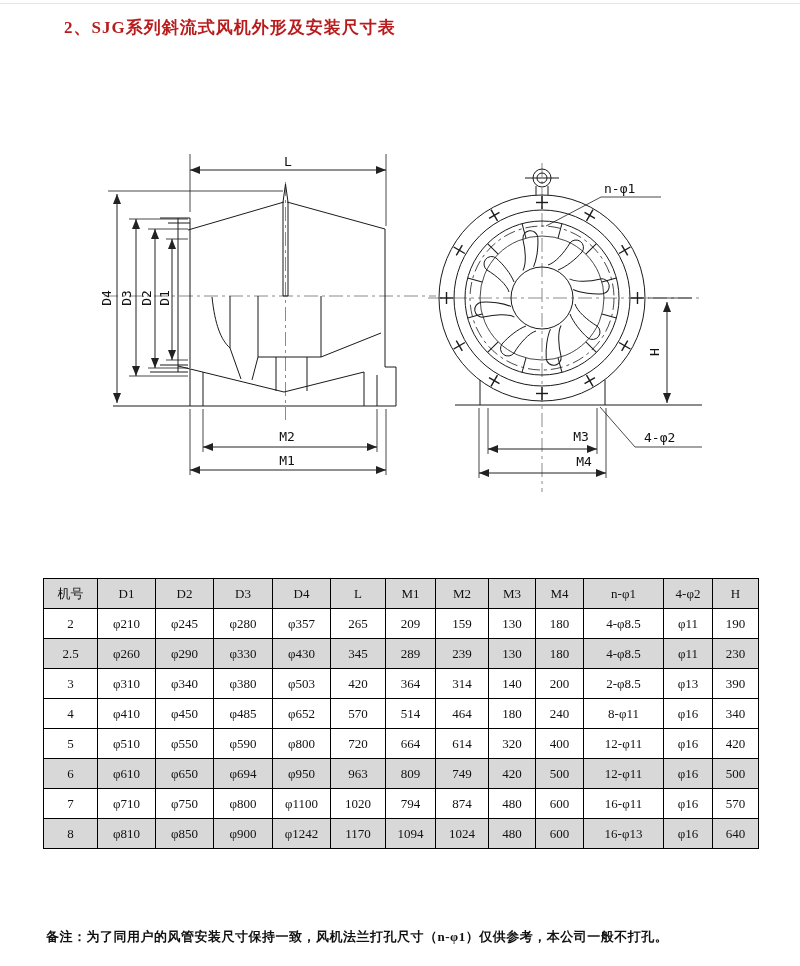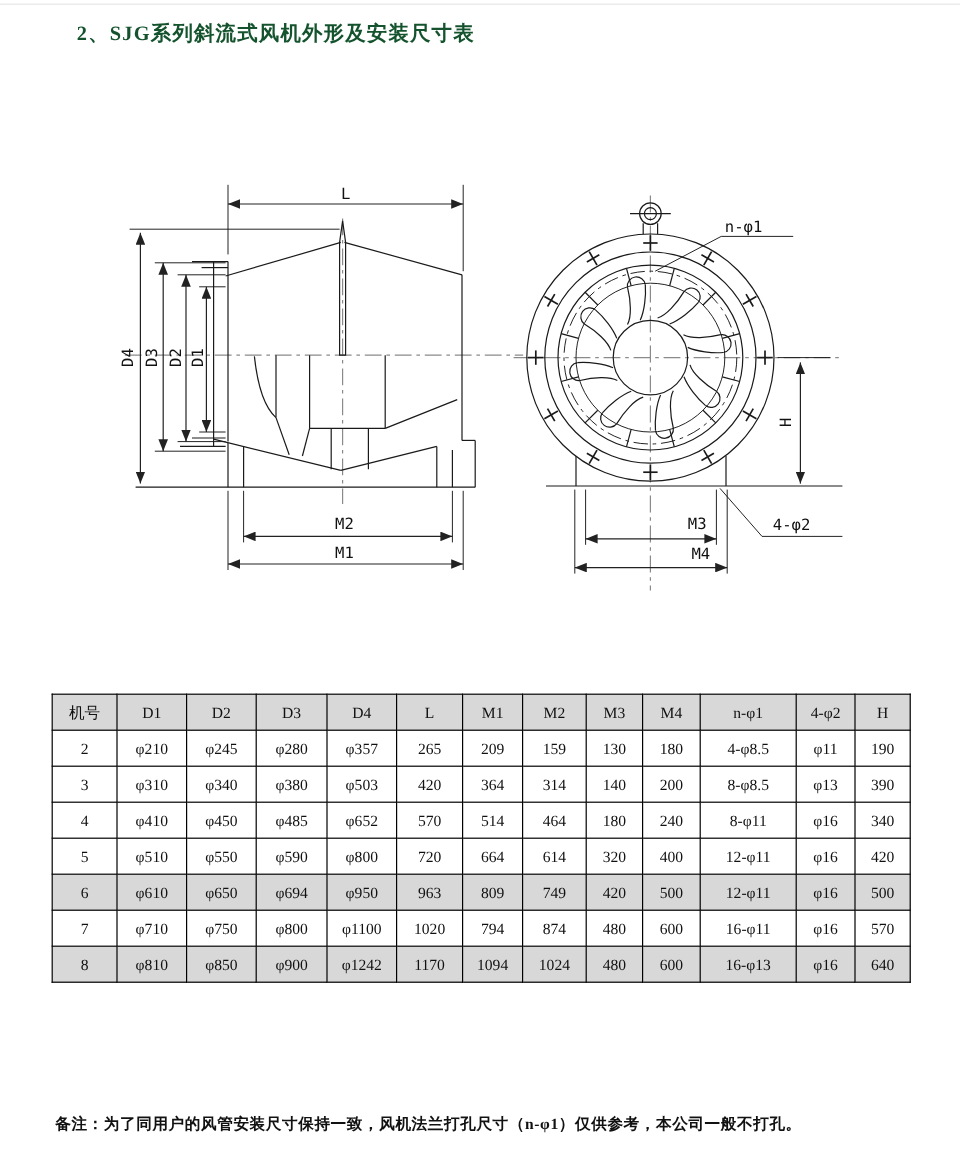--- a/index.html
+++ b/index.html
@@ -1,18 +1,18 @@
 <!DOCTYPE html>
 <html><head>
 <meta charset="utf-8">
 <style>
   html,body { margin:0; padding:0; background:#ffffff; }
   body { width:800px; height:966px; position:relative; font-family:"Liberation Serif", serif; color:#111; }
   .scan-edge { position:absolute; top:3px; left:0; width:100%; height:1px; background:#e6e6e6; }
-  .page-title { position:absolute; left:64px; top:16px; font-size:17px; font-weight:bold; letter-spacing:1px; color:#14532d; white-space:nowrap; }
+  .page-title { position:absolute; left:64px; top:16px; font-size:17px; font-weight:bold; letter-spacing:1px; color:#b91c1c; white-space:nowrap; }
   svg.drawing { position:absolute; left:0; top:130px; }
   svg .ln   { stroke:#1a1a1a; stroke-width:1; fill:none; }
   svg .thin { stroke:#1a1a1a; stroke-width:0.8; fill:none; }
   svg .cl   { stroke:#8a8a8a; stroke-width:1; fill:none; stroke-dasharray:14 4 3 4; }
   svg .dash { stroke:#1a1a1a; stroke-width:0.8; fill:none; stroke-dasharray:12 4 3 4; }
   svg .dim  { stroke:#222; stroke-width:1; fill:none; }
   svg text.lbl { font-family:"DejaVu Sans Mono", monospace; font-size:13px; fill:#111; }
   table.spec { position:absolute; left:43px; top:578px; width:715px; border-collapse:collapse; table-layout:fixed; }
   table.spec th, table.spec td { border:1px solid #000; height:29px; padding:0; text-align:center; vertical-align:middle; font-size:13px; font-weight:normal; font-family:"Liberation Serif", serif; }
   table.spec thead th { background:#d8d8d8; }
@@ -264,32 +264,47 @@
         <td>φ357</td>
         <td>265</td>
         <td>209</td>
         <td>159</td>
         <td>130</td>
         <td>180</td>
         <td>4-φ8.5</td>
         <td>φ11</td>
         <td>190</td>
       </tr>
+      <tr class="striped">
+        <td>2.5</td>
+        <td>φ260</td>
+        <td>φ290</td>
+        <td>φ330</td>
+        <td>φ430</td>
+        <td>345</td>
+        <td>289</td>
+        <td>239</td>
+        <td>130</td>
+        <td>180</td>
+        <td>4-φ8.5</td>
+        <td>φ11</td>
+        <td>230</td>
+      </tr>
       <tr>
         <td>3</td>
         <td>φ310</td>
         <td>φ340</td>
         <td>φ380</td>
         <td>φ503</td>
         <td>420</td>
         <td>364</td>
         <td>314</td>
         <td>140</td>
         <td>200</td>
-        <td>8-φ8.5</td>
+        <td>2-φ8.5</td>
         <td>φ13</td>
         <td>390</td>
       </tr>
       <tr>
         <td>4</td>
         <td>φ410</td>
         <td>φ450</td>
         <td>φ485</td>
         <td>φ652</td>
         <td>570</td>

